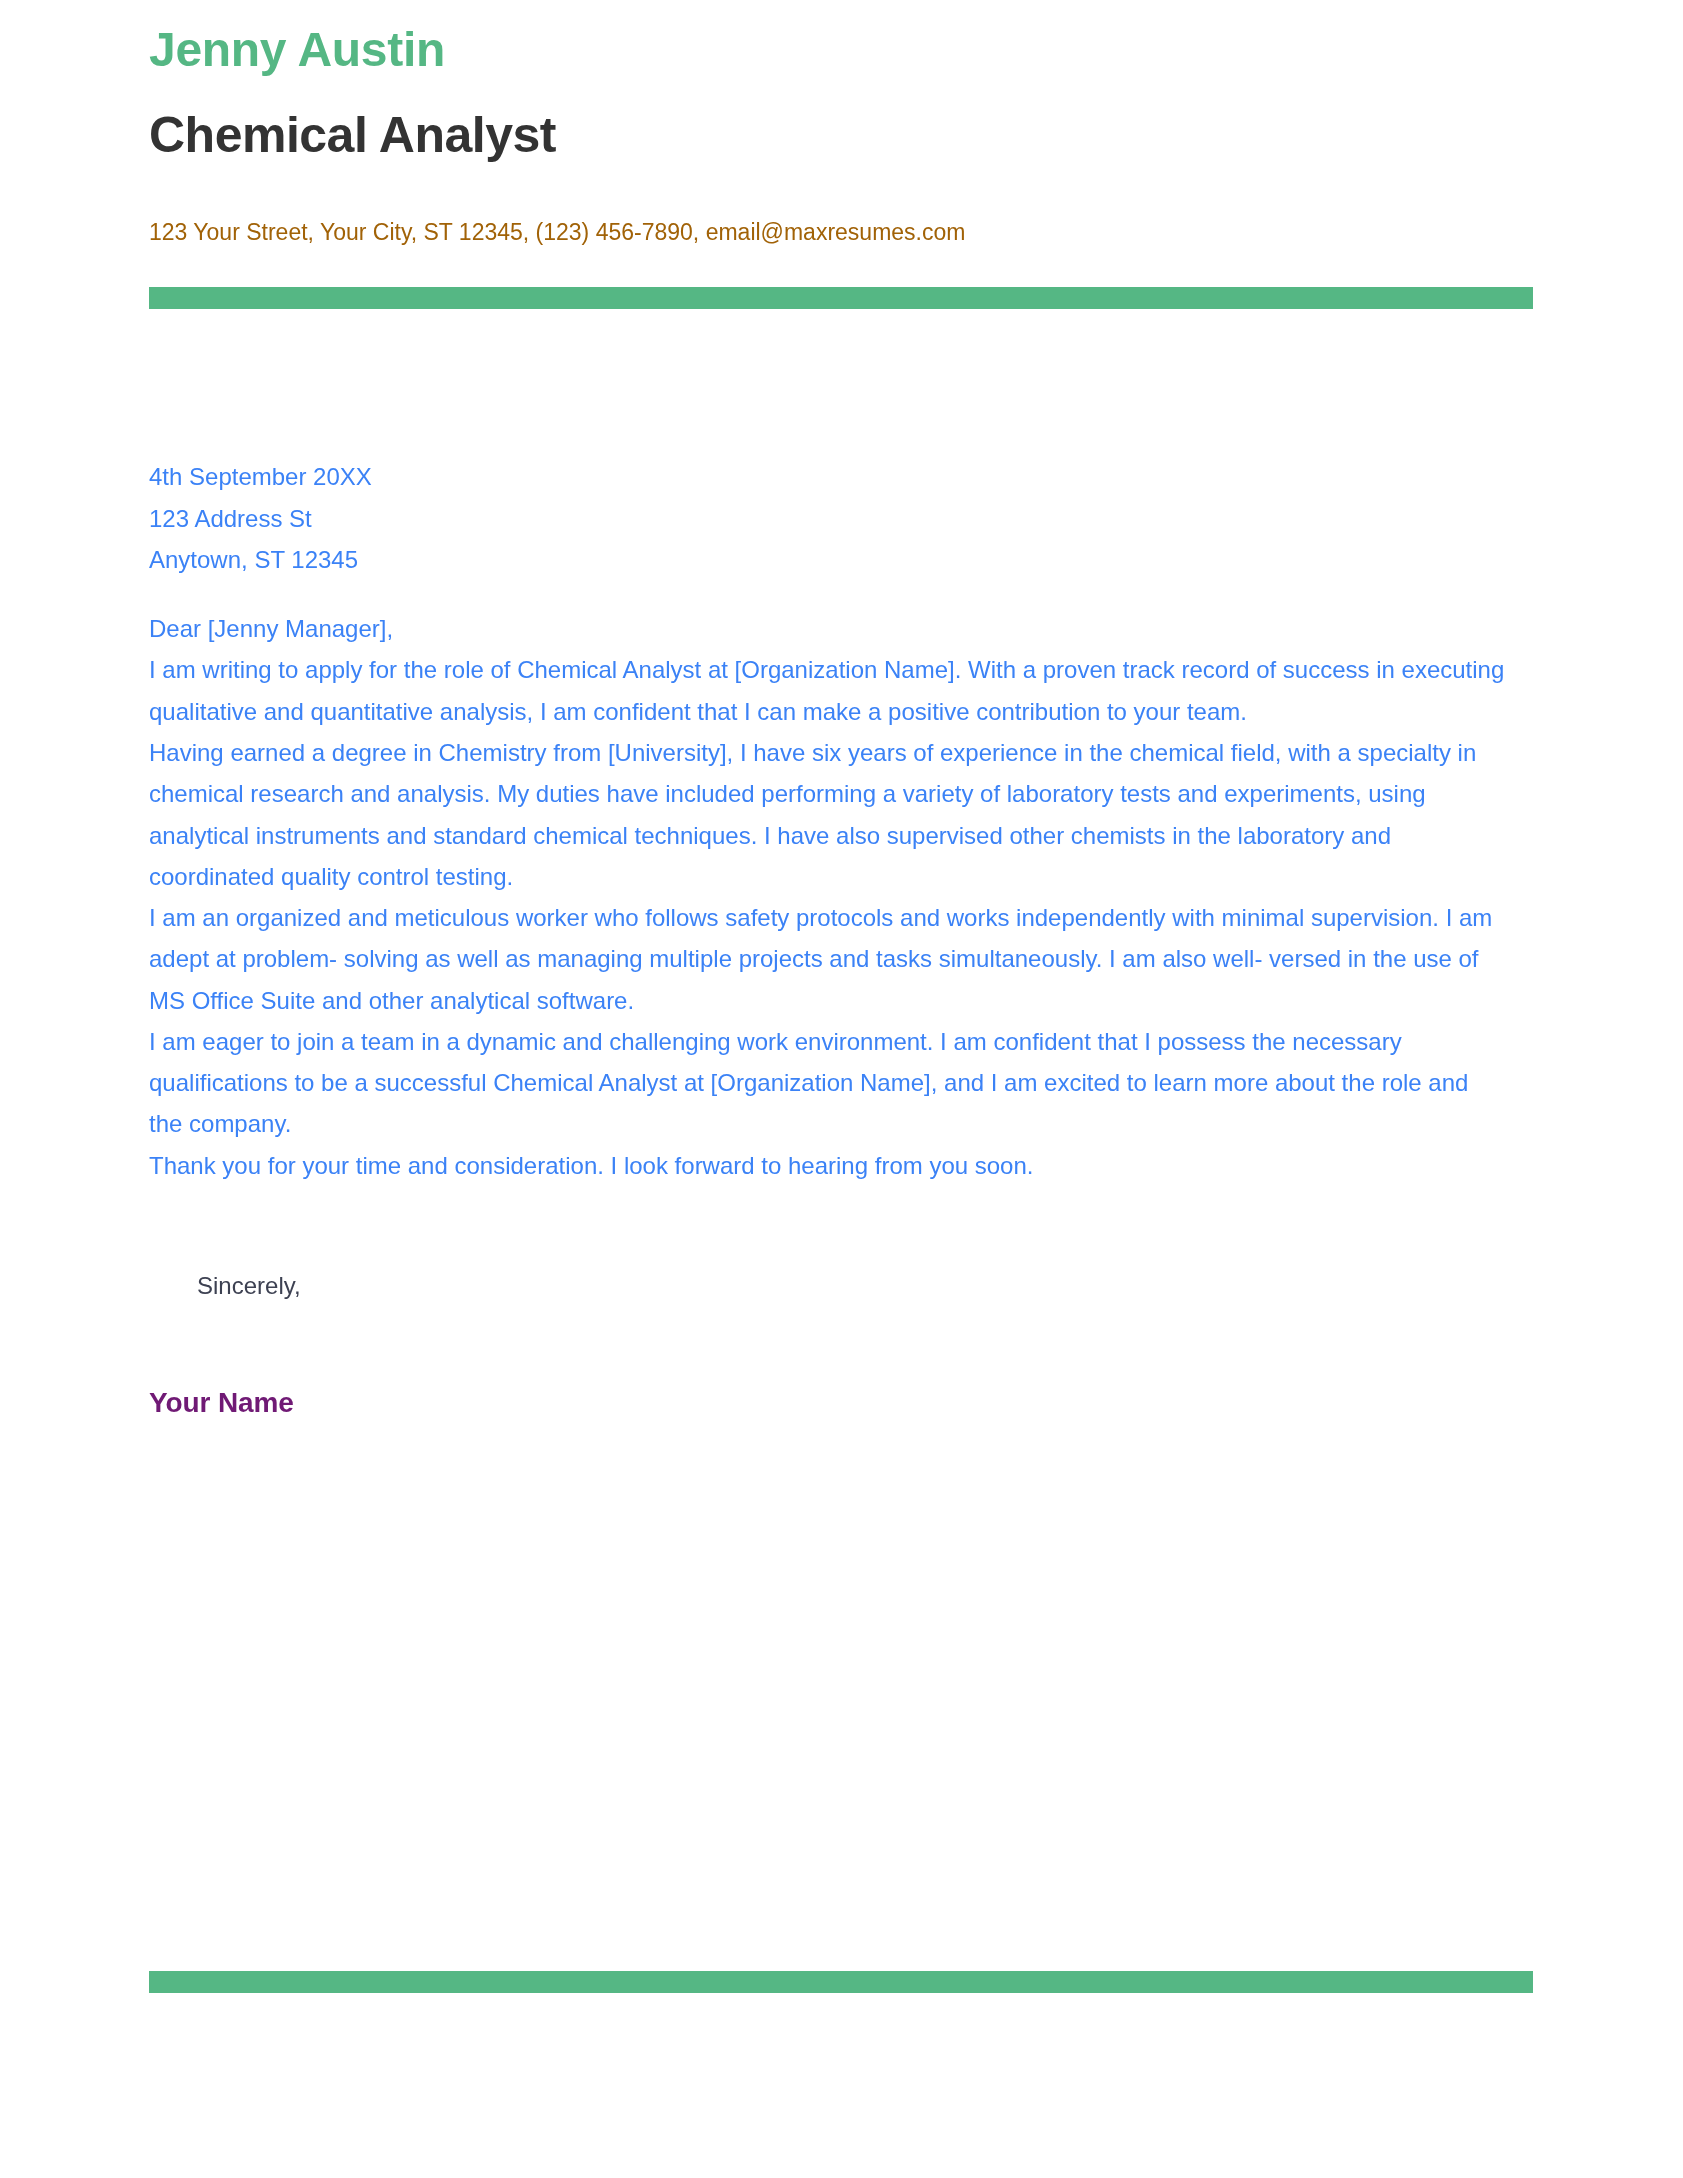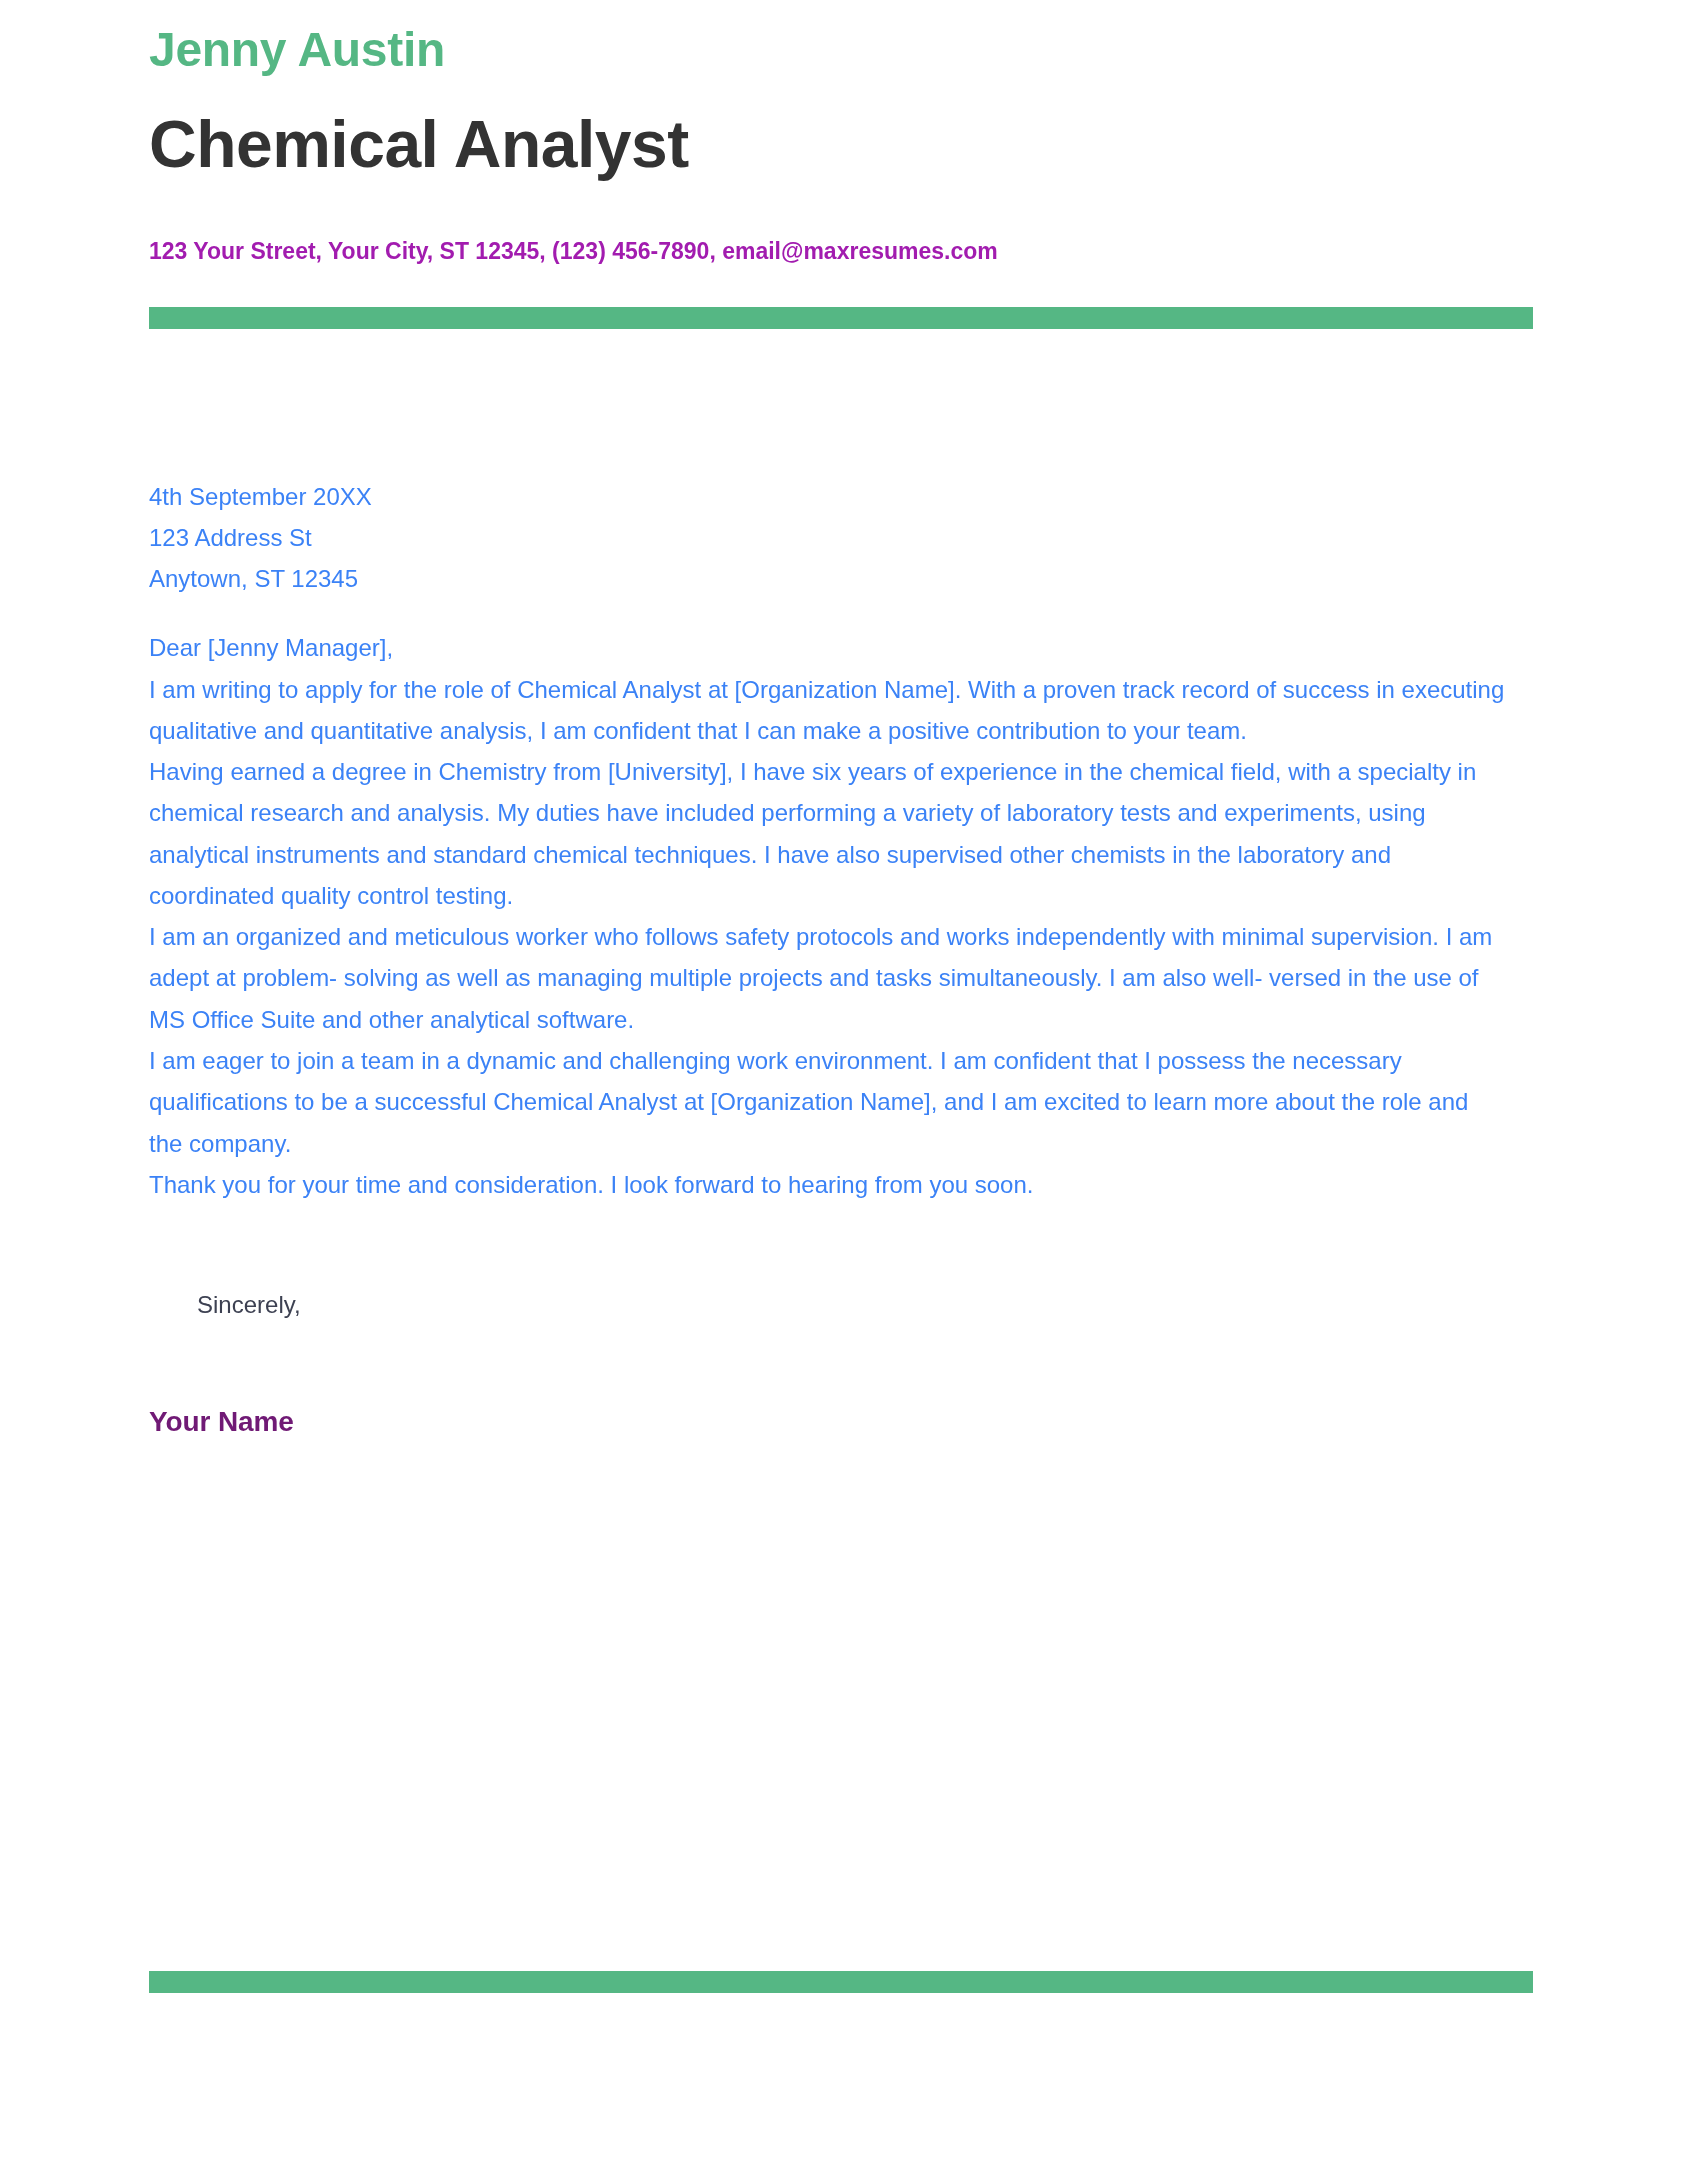--- a/index.html
+++ b/index.html
@@ -36,31 +36,31 @@
   }
   .candidate-name {
     font-size: 48px;
     font-weight: bold;
     color: #55b784;
     line-height: 1.15;
     letter-spacing: -0.3px;
     margin: 0;
   }
   .job-title {
-    font-size: 66px;
+    font-size: 50px;
     font-weight: bold;
     color: #333333;
     line-height: 1.2;
     letter-spacing: -0.5px;
     margin: 28px 0 0 0;
   }
   .contact-line {
     font-size: 23px;
-    font-weight: bold;
-    color: #a21caf;
+    font-weight: normal;
+    color: #a16207;
     line-height: 1.4;
     margin: 51px 0 16px 0;
   }
 
   .rule {
     width: 1384px;
     height: 22px;
     background: #55b784;
   }
   .rule-top {

